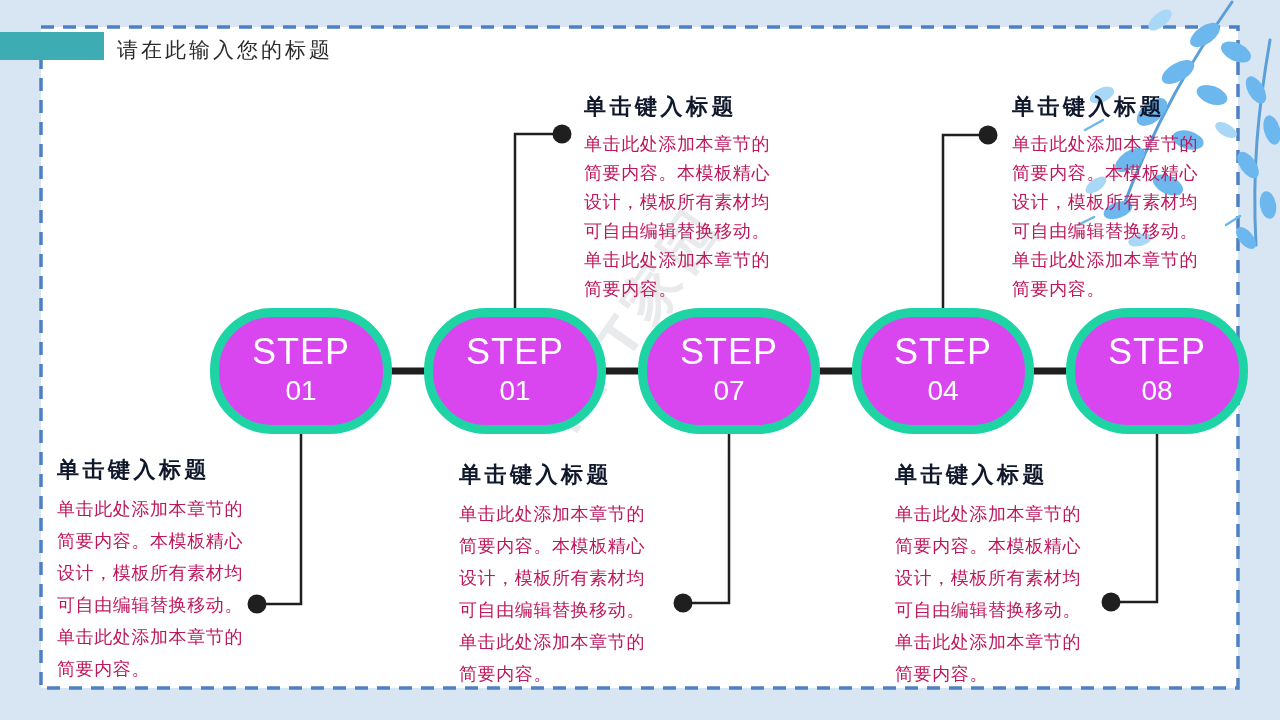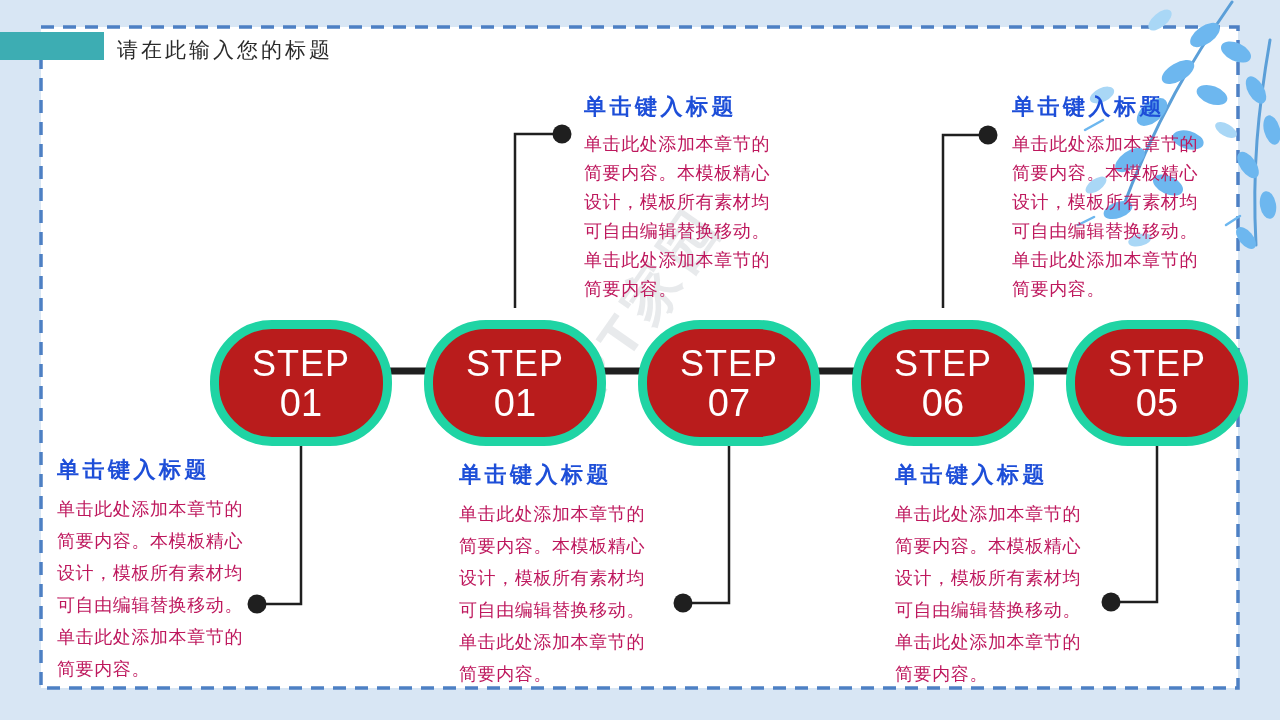--- a/index.html
+++ b/index.html
@@ -27,38 +27,38 @@
   .watermark{
     position:absolute;left:560px;top:388px;
     transform:rotate(-55deg);transform-origin:0 50%;
     font-size:56px;letter-spacing:8px;font-weight:bold;
     color:rgba(150,160,170,0.22);
     white-space:nowrap;pointer-events:none;
   }
 
   
   .oval{
-    position:absolute;top:320px;width:182px;height:126px;
+    position:absolute;top:308px;width:182px;height:126px;
     box-sizing:border-box;
-    background:#b91c1c;
+    background:#d946ef;
     border:9px solid #1fd4a4;
     border-radius:62px;
     display:flex;flex-direction:column;align-items:center;justify-content:center;
     color:#ffffff;
   }
   .oval .step-label{font-size:36px;line-height:40px;letter-spacing:1px;}
-  .oval .step-number{font-size:38px;line-height:38px;}
+  .oval .step-number{font-size:28px;line-height:38px;}
   .oval-1{left:210px;} .oval-2{left:424px;} .oval-3{left:638px;}
   .oval-4{left:852px;} .oval-5{left:1066px;}
 
   
   .tblock{position:absolute;width:218px;}
   .tblock .th{
     font-size:22px;font-weight:bold;letter-spacing:3.5px;
-    color:#1d4ed8;margin-bottom:8px;white-space:nowrap;
+    color:#0f172a;margin-bottom:8px;white-space:nowrap;
   }
   .tblock .tb{
     font-size:18px;letter-spacing:0.6px;color:#be185d;
     white-space:pre-line;
   }
   .pos-top .tb{line-height:29px;}
   .pos-bottom .tb{line-height:32px;}
   .tblock-top-center{left:584px;top:92px;}
   .tblock-top-right{left:1012px;top:92px;}
   .tblock-bottom-left{left:57px;top:455px;}
@@ -139,25 +139,25 @@
   <div class="oval oval-2">
     <div class="step-label">STEP</div>
     <div class="step-number">01</div>
   </div>
   <div class="oval oval-3">
     <div class="step-label">STEP</div>
     <div class="step-number">07</div>
   </div>
   <div class="oval oval-4">
     <div class="step-label">STEP</div>
-    <div class="step-number">06</div>
+    <div class="step-number">04</div>
   </div>
   <div class="oval oval-5">
     <div class="step-label">STEP</div>
-    <div class="step-number">05</div>
+    <div class="step-number">08</div>
   </div>
 
   <div class="tblock pos-bottom tblock-bottom-left">
     <div class="th">单击键入标题</div>
     <div class="tb">单击此处添加本章节的
 简要内容。本模板精心
 设计，模板所有素材均
 可自由编辑替换移动。
 单击此处添加本章节的
 简要内容。</div>

